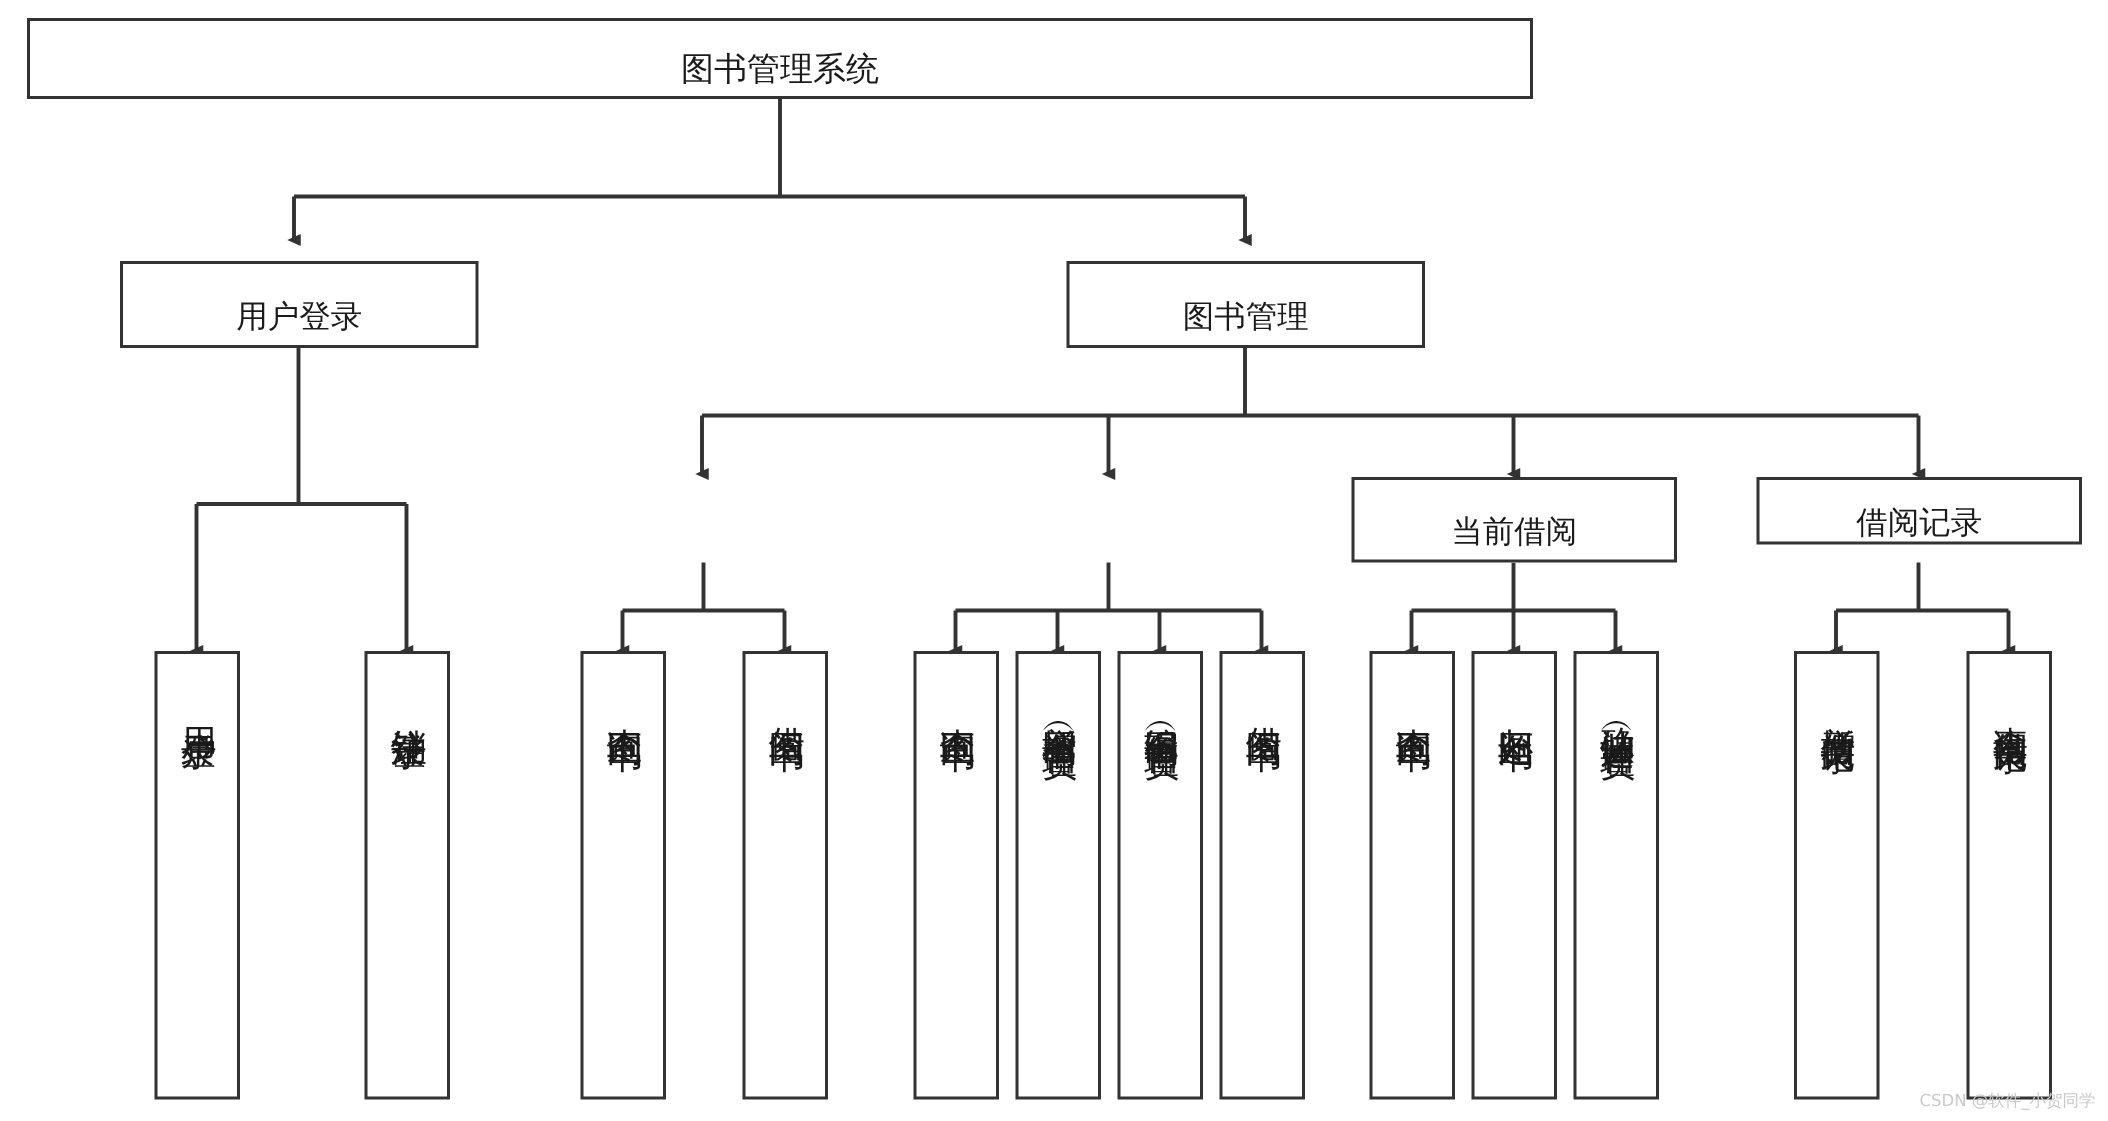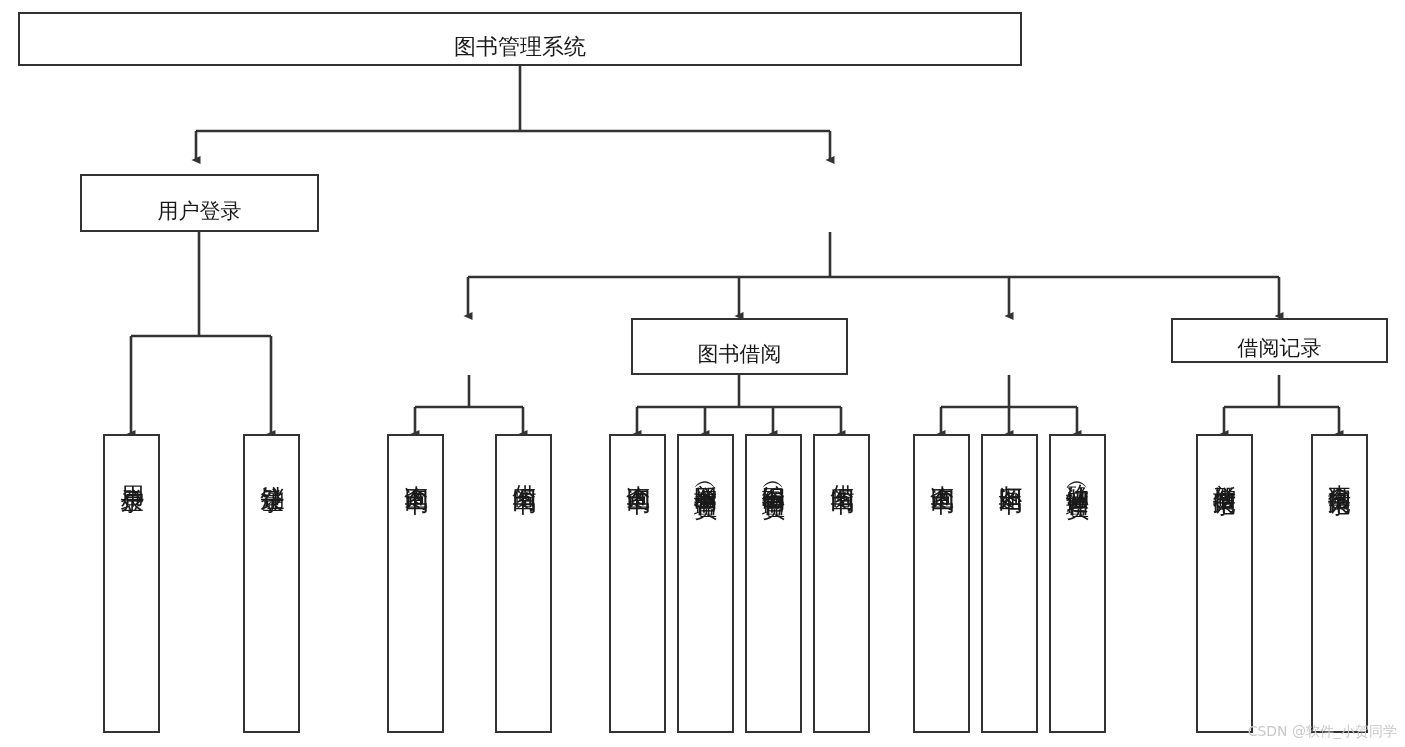--- a/index.html
+++ b/index.html
@@ -62,21 +62,21 @@
     letter-spacing: 2px;
     white-space: nowrap;
   }
   .node.v.tall .label {
     font-size: 23px;
   }
   .watermark {
     position: absolute;
     right: 8px;
     bottom: 6px;
-    font-size: 14px;
+    font-size: 11px;
     color: #c9c9c9;
     white-space: nowrap;
     font-family: "DejaVu Sans", "Liberation Sans", sans-serif;
     text-align: center;
   }
 </style>
 </head>
 <body>
 
 <div id="canvas">
@@ -133,26 +133,29 @@
   </svg>
 
   <div class="node h root" style="left:18px; top:12px; width:1004px; height:54px;">
     <span class="label">图书管理系统</span>
   </div>
 
   <div class="node h" style="left:80px; top:174px; width:239px; height:58px;">
     <span class="label">用户登录</span>
   </div>
 
-
-
-  <div class="node h" style="left:631px; top:318px; width:217px; height:57px;">
-    <span class="label">图书借阅</span>
-  </div>
-
+  <div class="node h" style="left:711px; top:174px; width:239px; height:58px;">
+    <span class="label">图书管理</span>
+  </div>
+
+
+
+  <div class="node h" style="left:901px; top:318px; width:217px; height:57px;">
+    <span class="label">当前借阅</span>
+  </div>
 
   <div class="node h" style="left:1171px; top:318px; width:217px; height:45px;">
     <span class="label">借阅记录</span>
   </div>
 
   <div class="node v" style="left:103px; top:434px; width:57px; height:299px;">
     <span class="label">用户登录</span>
   </div>
 
   <div class="node v" style="left:243px; top:434px; width:57px; height:299px;">

